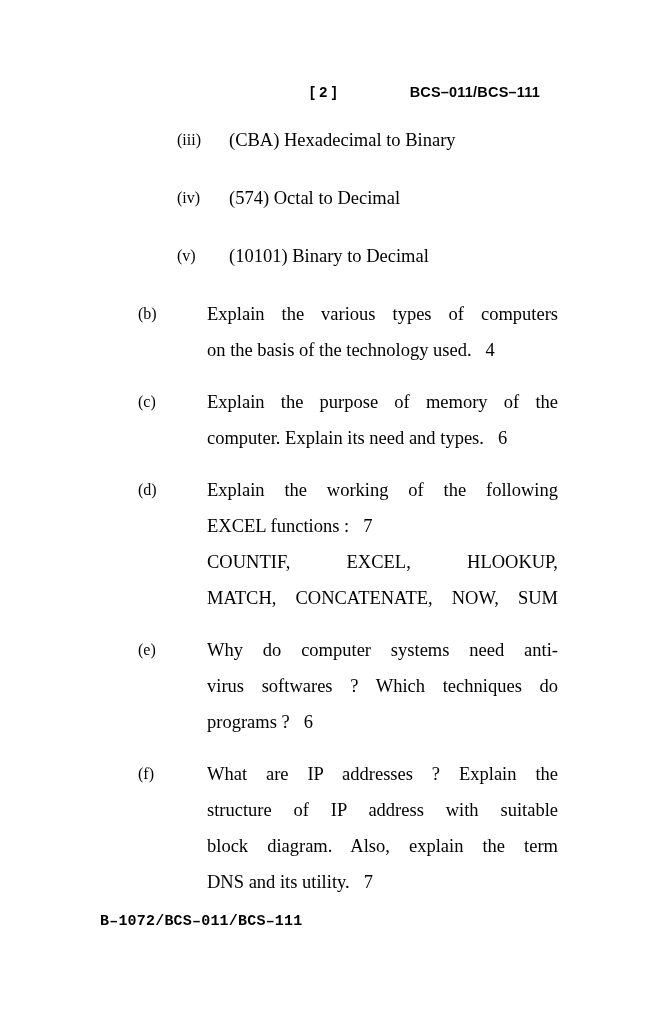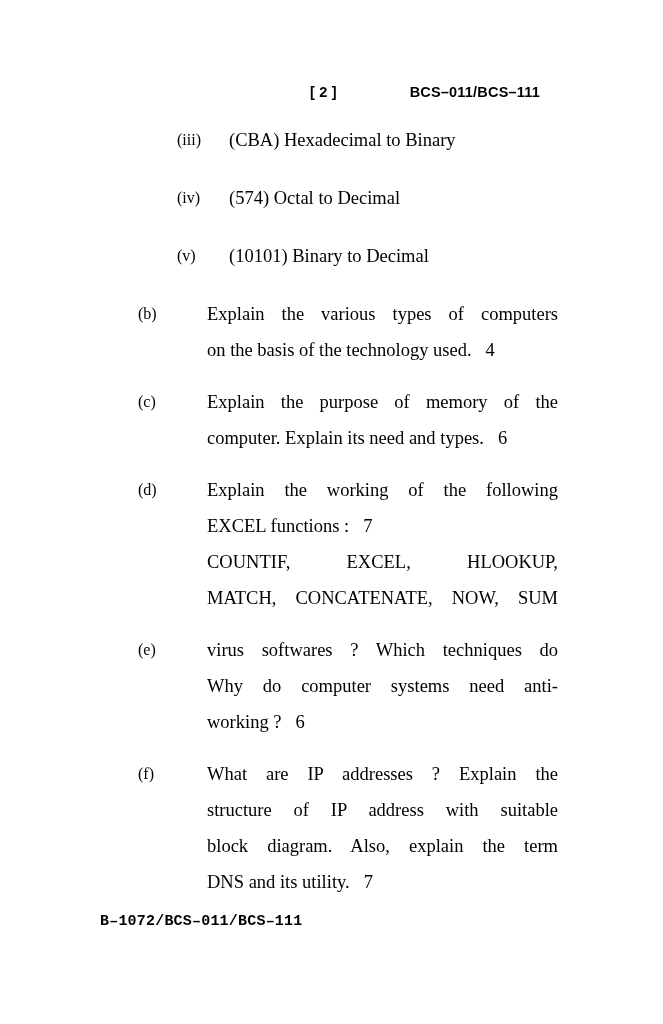--- a/index.html
+++ b/index.html
@@ -177,24 +177,24 @@
             <span class="tail-text">EXCEL functions :</span>
             <span class="mark">7</span>
           </div>
           <span class="jtext">COUNTIF, EXCEL, HLOOKUP,</span>
           <span class="jtext">MATCH, CONCATENATE, NOW, SUM</span>
         </div>
       </div>
       <div class="item">
         <div class="label alpha">(e)</div>
         <div class="content alpha-body">
+          <span class="jtext">Why do computer systems need anti-</span>
           <span class="jtext">virus softwares ? Which techniques do</span>
-          <span class="jtext">Why do computer systems need anti-</span>
-          <div class="tail">
-            <span class="tail-text">working ?</span>
+          <div class="tail">
+            <span class="tail-text">programs ?</span>
             <span class="mark">6</span>
           </div>
         </div>
       </div>
       <div class="item">
         <div class="label alpha">(f)</div>
         <div class="content alpha-body">
           <span class="jtext">What are IP addresses ? Explain the</span>
           <span class="jtext">structure of IP address with suitable</span>
           <span class="jtext">block diagram. Also, explain the term</span>

